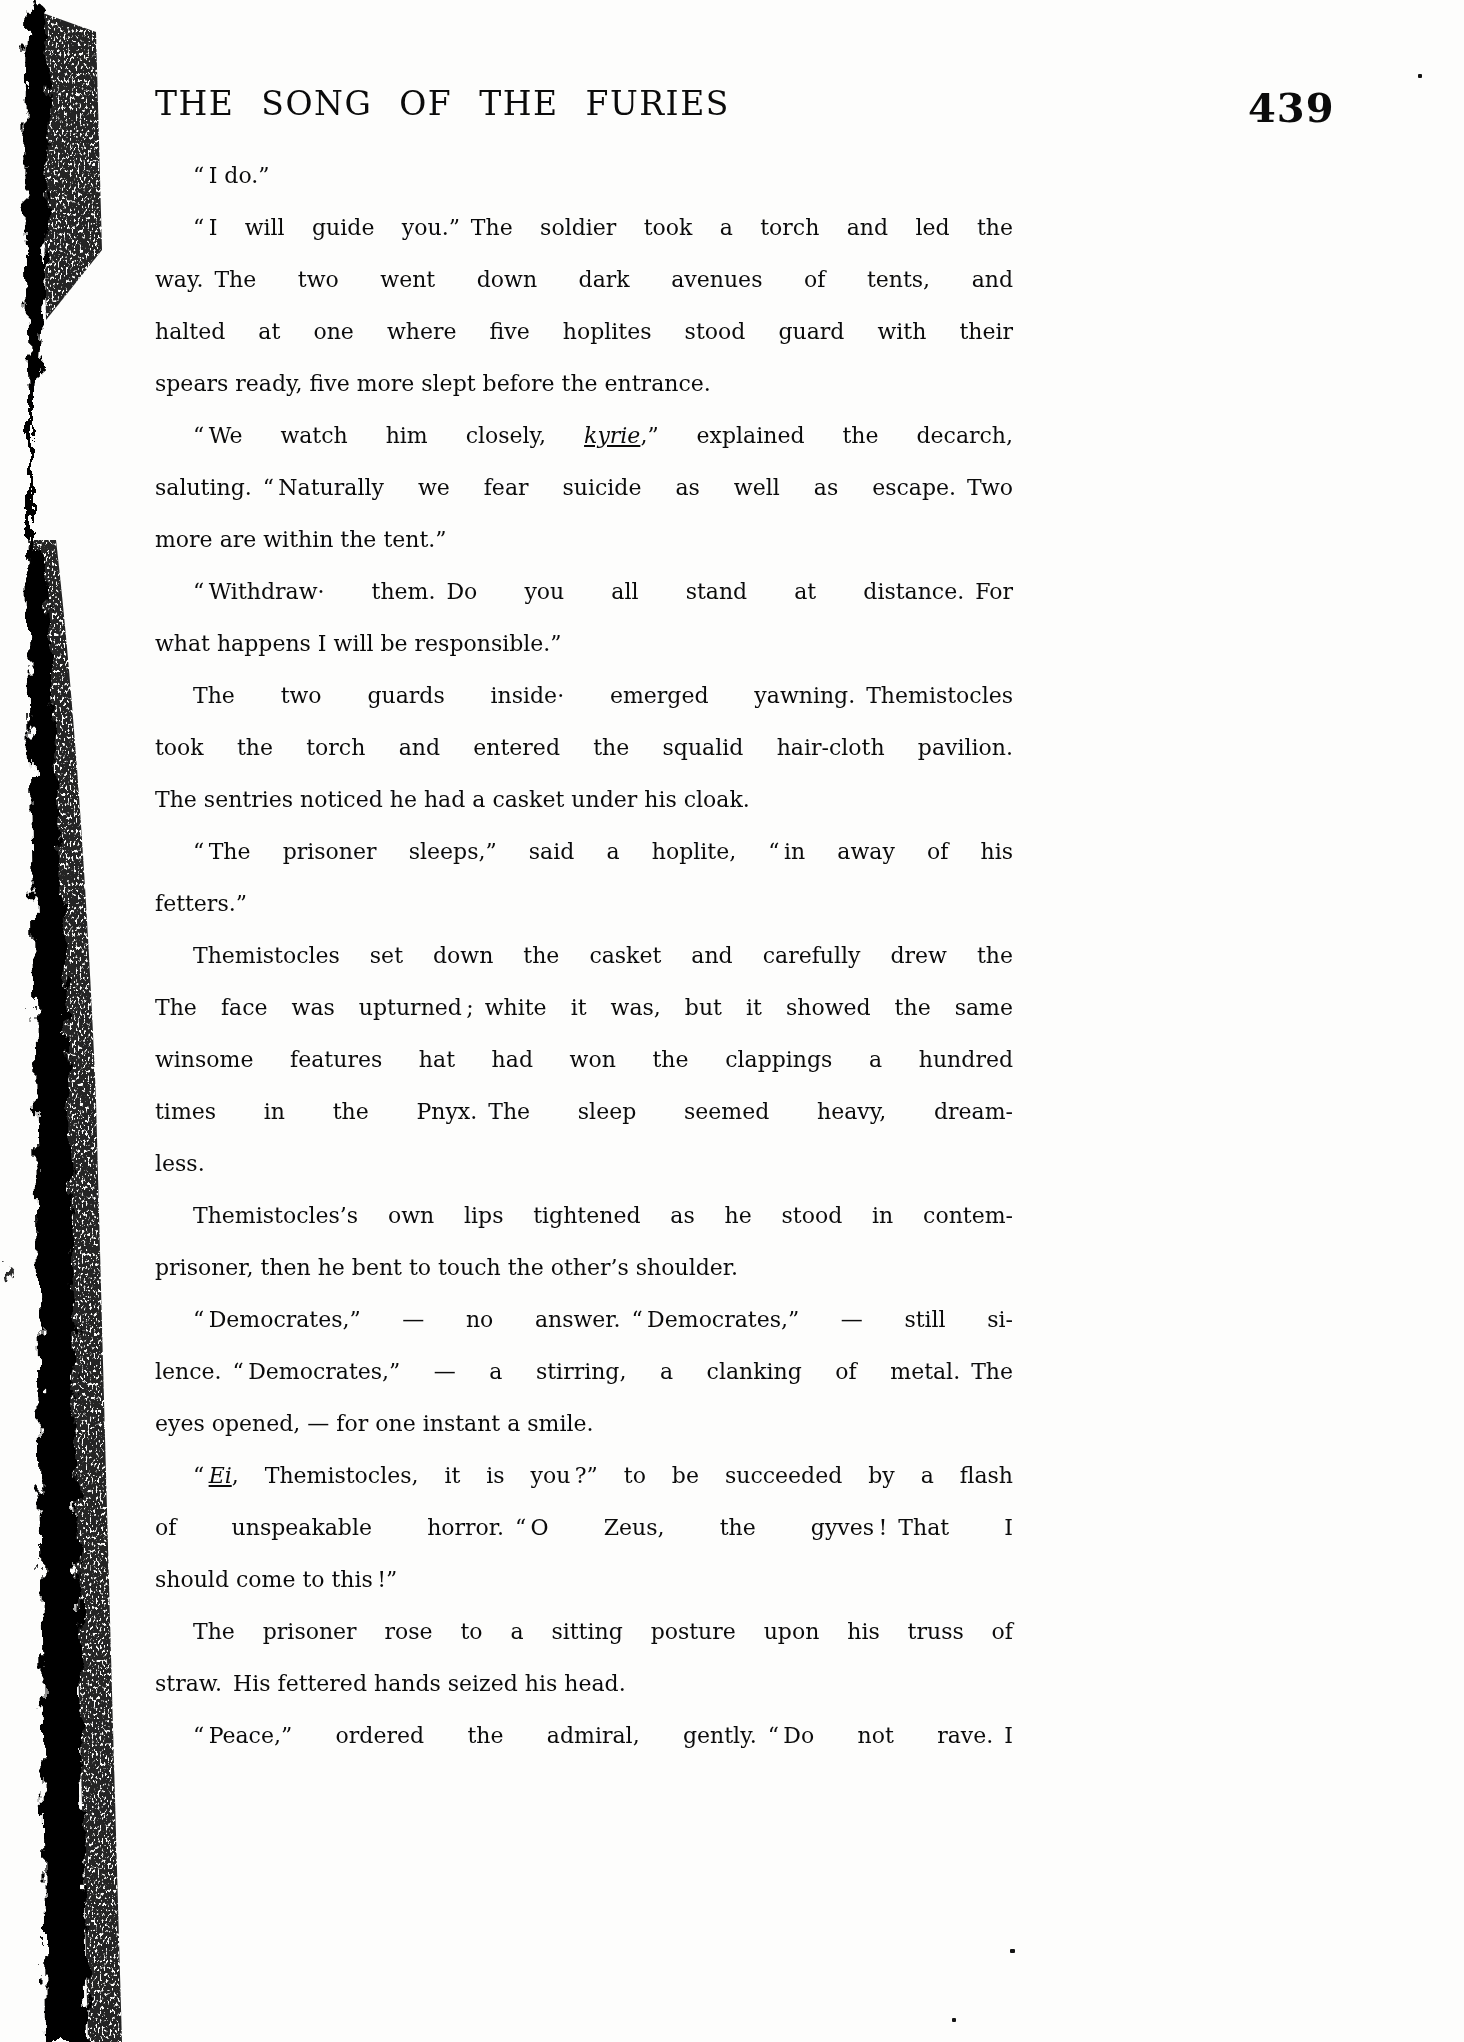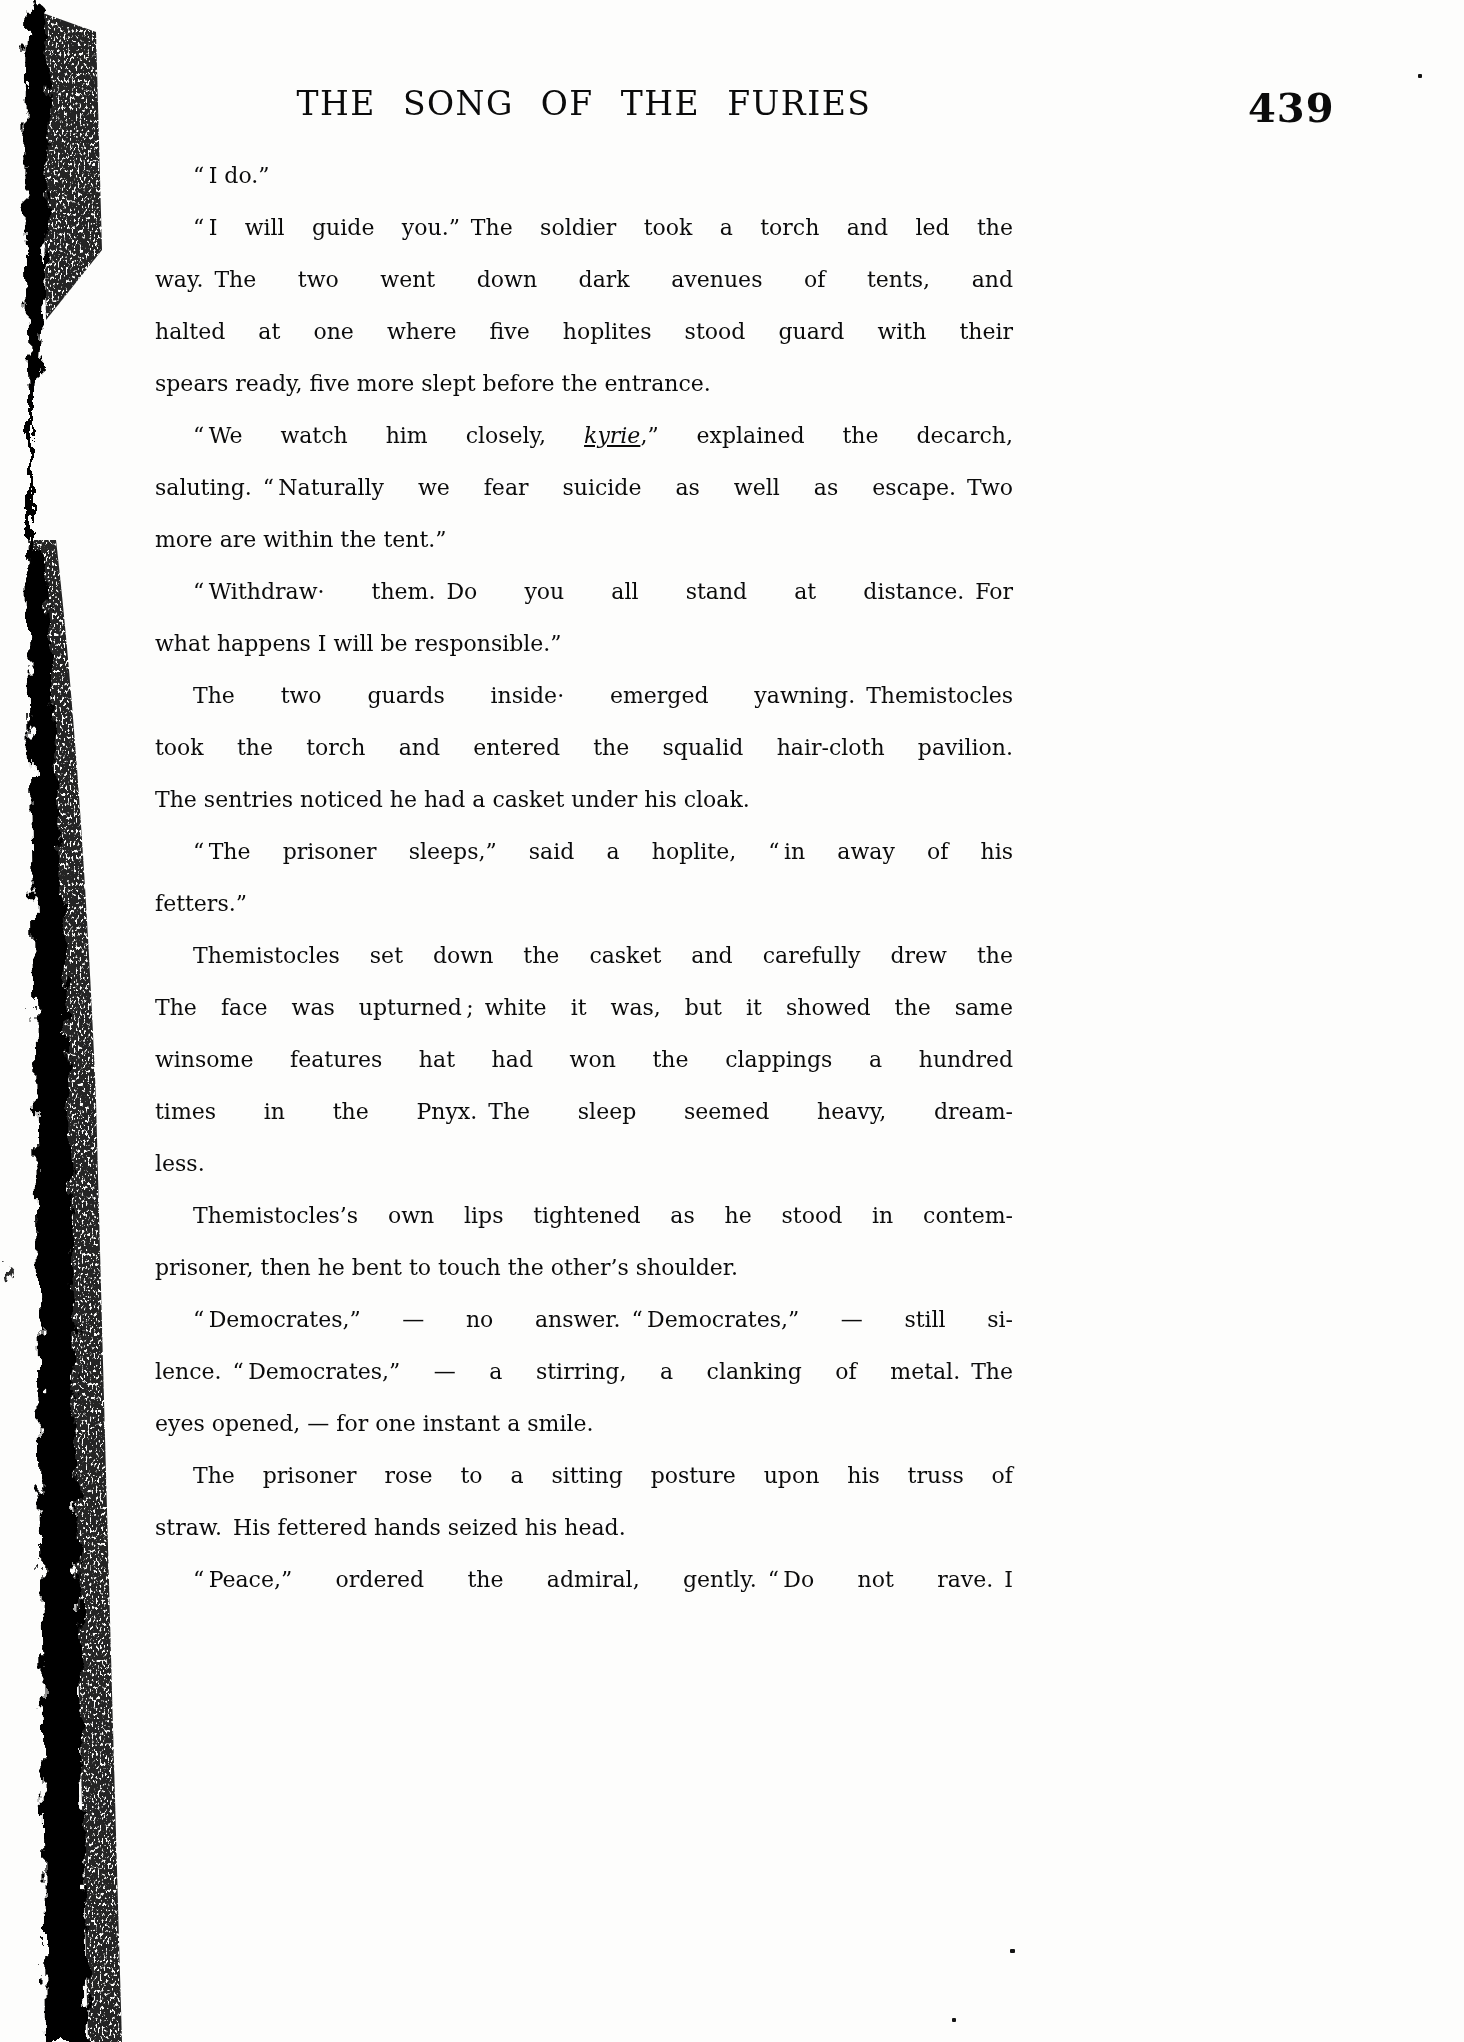--- a/index.html
+++ b/index.html
@@ -7,21 +7,21 @@
     position:relative;
     width:1464px;height:2042px;
     background:#fdfdfc;
     overflow:hidden;
     font-family:"DejaVu Serif", serif;
     color:#0b0b0b;
   }
   .binding{position:absolute;left:0;top:0;}
   .hdr-title{
     position:absolute;left:155px;top:84px;width:858px;
-    text-align:center;
+    text-align:left;
     font-size:33px;letter-spacing:1.5px;word-spacing:15px;
     font-weight:500;
     white-space:nowrap;
   }
   .hdr-num{
     position:absolute;left:1248px;top:84px;width:80px;
     font-size:40px;font-weight:700;letter-spacing:1px;
   }
   .text-col{
     position:absolute;left:155px;top:150px;width:858px;
@@ -118,20 +118,25 @@
       <div class="para">
         <div class="line first"><span>Themistocles’s own lips tightened as he stood in contem-</span></div>
         <div class="line last"><span>prisoner, then he bent to touch the other’s shoulder.</span></div>
       </div>
       <div class="para">
         <div class="line first"><span>“ Democrates,” — no answer. “ Democrates,” — still si-</span></div>
         <div class="line"><span>lence. “ Democrates,” — a stirring, a clanking of metal. The</span></div>
         <div class="line last"><span>eyes opened, — for one instant a smile.</span></div>
       </div>
       <div class="para">
+        <div class="line first"><span>“ </span><span class="it">Ei</span><span>, Themistocles, it is you ?” to be succeeded by a flash</span></div>
+        <div class="line"><span>of unspeakable horror. “ O Zeus, the gyves ! That I</span></div>
+        <div class="line last"><span>should come to this !”</span></div>
+      </div>
+      <div class="para">
         <div class="line first"><span>The prisoner rose to a sitting posture upon his truss of</span></div>
         <div class="line last"><span>straw. His fettered hands seized his head.</span></div>
       </div>
       <div class="para">
         <div class="line first"><span>“ Peace,” ordered the admiral, gently. “ Do not rave. I</span></div>
       </div>
     </div>
 
   <div class="speck s1"></div>
   <div class="speck s2"></div>

